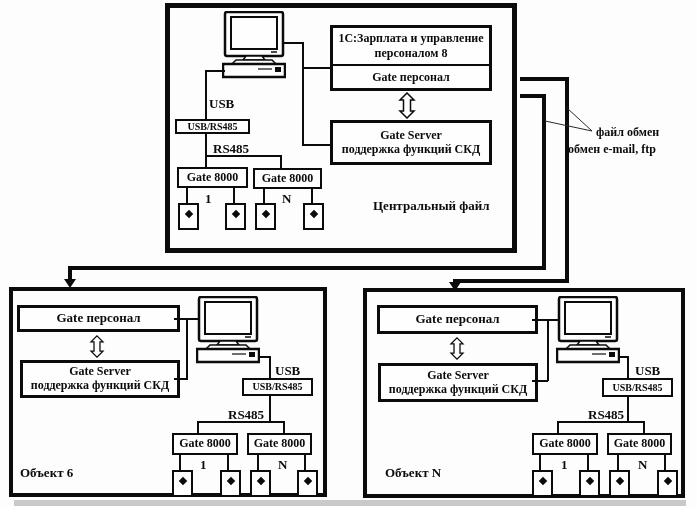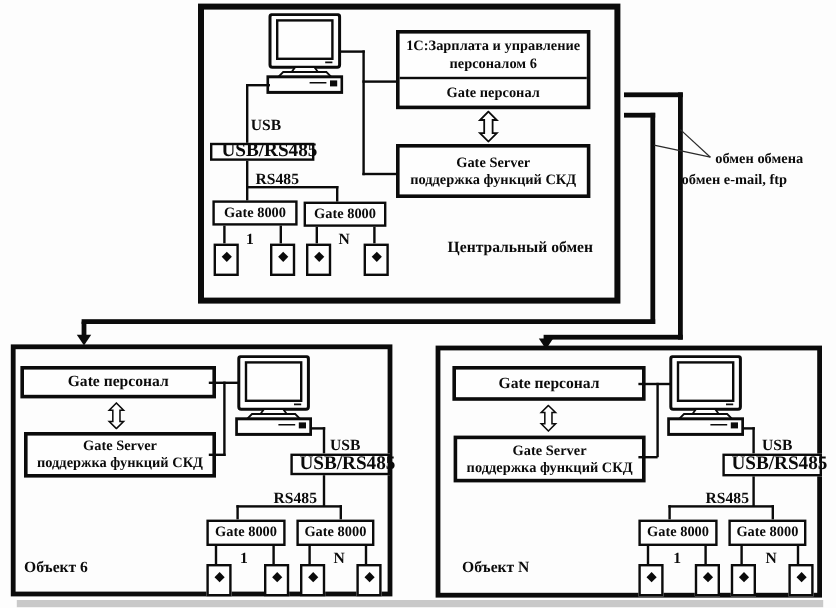--- a/index.html
+++ b/index.html
@@ -17,21 +17,21 @@
   .reader{position:absolute;width:17px;height:23px;border:2px solid #0b0b0b;background:#fefefe;}
   .diamond{position:absolute;left:50%;top:6px;width:6px;height:6px;background:#0b0b0b;
            transform:translateX(-50%) rotate(45deg);}
   .tri-down{position:absolute;width:0;height:0;border-left:6px solid transparent;
             border-right:6px solid transparent;border-top:9px solid #0b0b0b;}
   .appbox{position:absolute;border:3px solid #0b0b0b;background:#fefefe;display:flex;
           flex-direction:column;font-weight:bold;text-align:center;}
   .appbox .sec1{flex:0 0 36px;display:flex;flex-direction:column;justify-content:center;
                 border-bottom:2px solid #0b0b0b;}
   .appbox .sec2{flex:1;display:flex;align-items:center;justify-content:center;}
-  .fs12{font-size:12px;} .fs13{font-size:13px;} .fs11{font-size:16px;padding-left:12px;}
+  .fs12{font-size:12px;} .fs13{font-size:13px;} .fs11{font-size:10px;}
   svg{display:block;}
   .shadow{position:absolute;left:14px;top:500px;width:672px;height:6px;background:#b7b7b7;opacity:.75;}
 </style>
 </head>
 <body>
 
 <div id="stage">
 
   <div class="frame" style="left:165px;top:3px;width:342px;height:240px;border-width:5px;"></div>
 
@@ -49,21 +49,21 @@
   <div class="ln" style="left:205px;top:70px;width:20px;height:2px;"></div>
   <div class="ln" style="left:205px;top:70px;width:2px;height:50px;"></div>
   <div class="ln" style="left:283px;top:42px;width:21px;height:2px;"></div>
   <div class="ln" style="left:302px;top:42px;width:2px;height:104px;"></div>
   <div class="ln" style="left:302px;top:67px;width:28px;height:2px;"></div>
   <div class="ln" style="left:302px;top:144px;width:28px;height:2px;"></div>
 
   <div class="appbox fs12" style="left:330px;top:25px;width:156px;height:60px;">
     <div class="sec1">
       <div>1С:Зарплата и управление</div>
-      <div>персоналом 6</div>
+      <div>персоналом 8</div>
     </div>
     <div class="sec2">Gate персонал</div>
   </div>
 
   <svg style="position:absolute;left:398px;top:92px;" width="18" height="27" viewBox="0 0 18 27">
     <path d="M9,1 L16,8 L12.5,8 L12.5,19 L16,19 L9,26 L2,19 L5.5,19 L5.5,8 L2,8 Z" fill="#fefefe" stroke="#0b0b0b" stroke-width="1.5"></path>
   </svg>
 
   <div class="box b3 fs12" style="left:330px;top:120px;width:156px;height:39px;">
     <div>Gate Server</div>
@@ -98,38 +98,38 @@
   <div class="reader" style="left:225px;top:203px;">
       <span class="diamond"></span>
     </div>
   <div class="reader" style="left:255px;top:203px;">
       <span class="diamond"></span>
     </div>
   <div class="reader" style="left:303px;top:203px;">
       <span class="diamond"></span>
     </div>
 
-  <div class="lbl fs13" style="left:373px;top:198px;">Центральный обмен</div>
+  <div class="lbl fs13" style="left:373px;top:198px;">Центральный файл</div>
 
   <div class="ln" style="left:520px;top:77px;width:49px;height:4px;"></div>
   <div class="ln" style="left:565px;top:77px;width:4px;height:206px;"></div>
   <div class="ln" style="left:453px;top:279px;width:116px;height:4px;"></div>
   <div class="tri-down" style="left:449px;top:282px;"></div>
 
   <div class="ln" style="left:520px;top:94px;width:26px;height:4px;"></div>
   <div class="ln" style="left:542px;top:94px;width:4px;height:176px;"></div>
   <div class="ln" style="left:68px;top:266px;width:478px;height:4px;"></div>
   <div class="ln" style="left:68px;top:268px;width:4px;height:12px;"></div>
   <div class="tri-down" style="left:64px;top:279px;"></div>
 
   <svg style="position:absolute;left:540px;top:100px;" width="60" height="40" viewBox="0 0 60 40">
     <line x1="5" y1="21" x2="52" y2="31" stroke="#2a2a2a" stroke-width="1"></line>
     <line x1="27" y1="8" x2="52" y2="31" stroke="#2a2a2a" stroke-width="1"></line>
   </svg>
-  <div class="lbl fs12" style="left:596px;top:125px;">обмен обмена</div>
+  <div class="lbl fs12" style="left:596px;top:125px;">файл обмен</div>
   <div class="lbl fs12" style="left:568px;top:142px;">обмен e-mail, ftp</div>
 
   <div class="frame" style="left:9px;top:287px;width:310px;height:202px;"></div>
 
   <div class="box b3 fs13" style="left:17px;top:305px;width:157px;height:21px;">
     <div>Gate персонал</div>
   </div>
   <svg style="position:absolute;left:88px;top:335px;" width="18" height="23" viewBox="0 0 18 27">
     <path d="M9,1 L16,8 L12.5,8 L12.5,19 L16,19 L9,26 L2,19 L5.5,19 L5.5,8 L2,8 Z" fill="#fefefe" stroke="#0b0b0b" stroke-width="1.5"></path>
   </svg>

